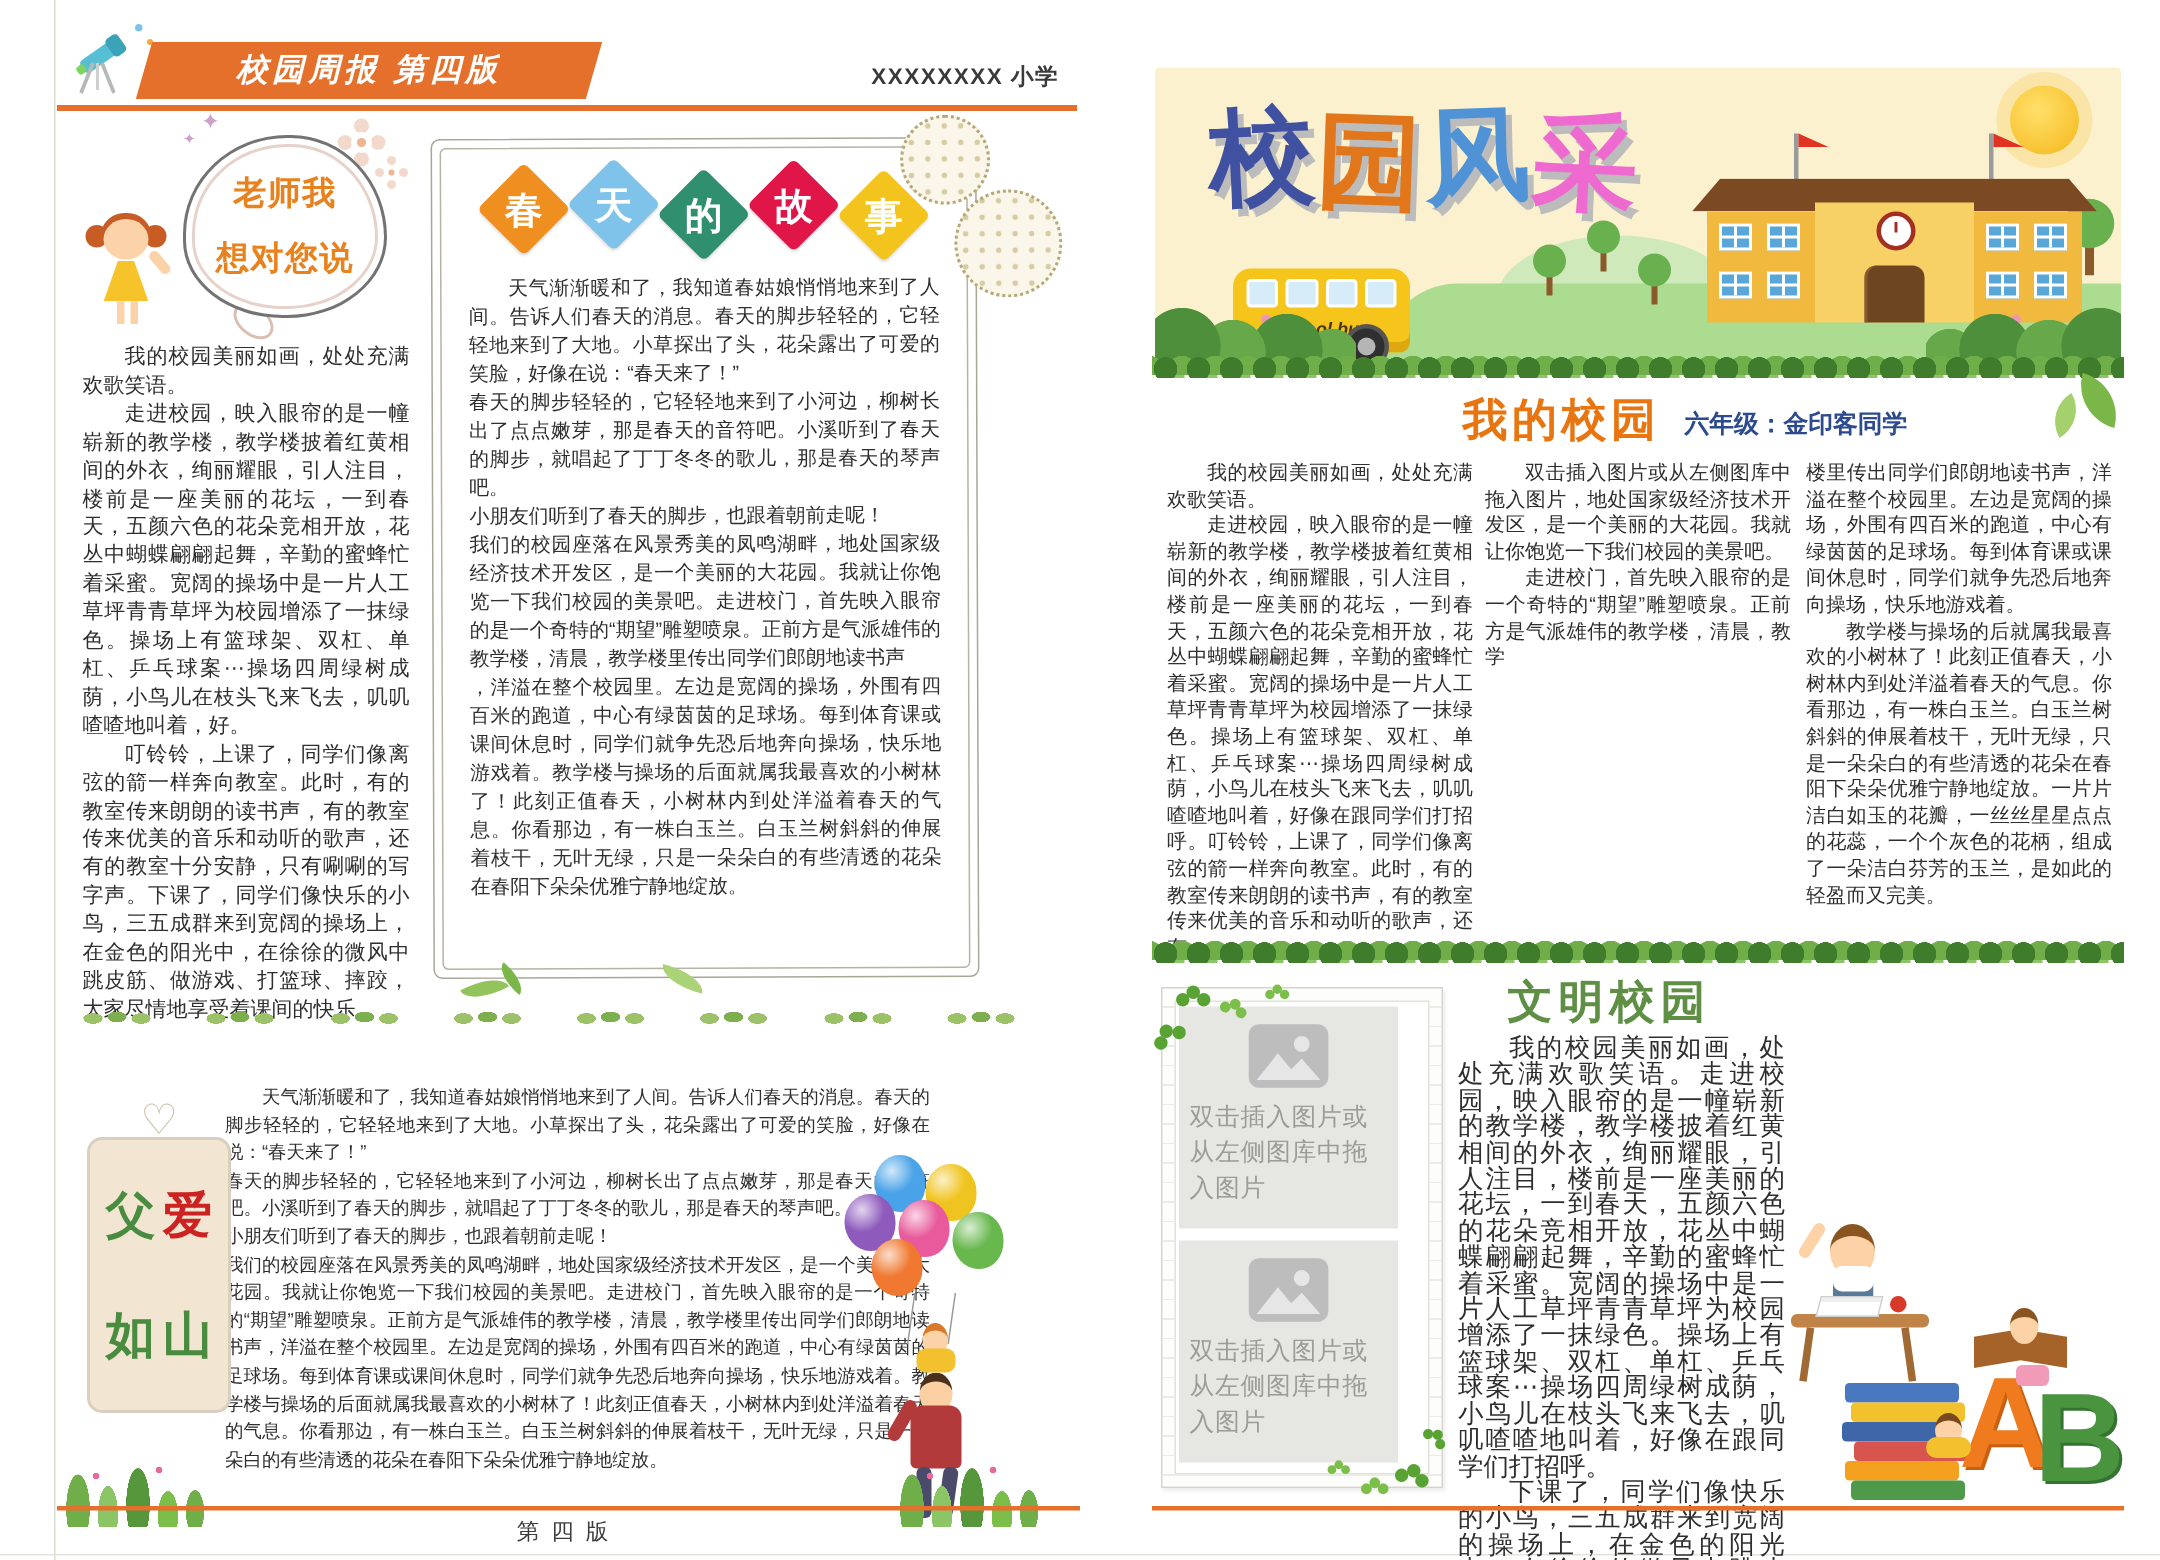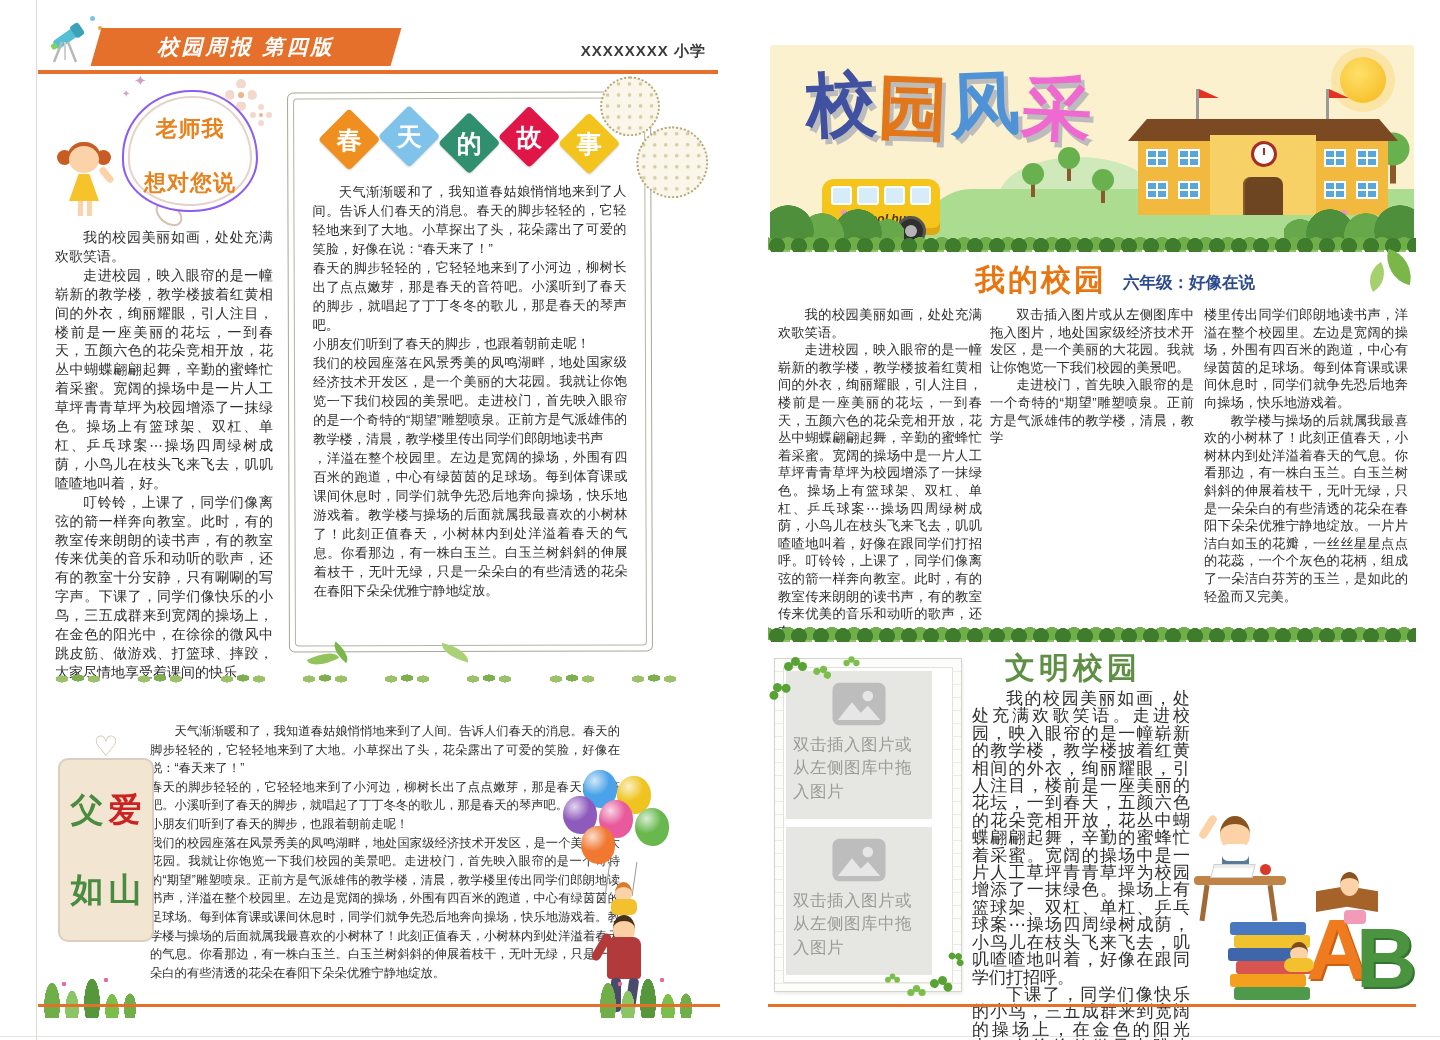--- a/index.html
+++ b/index.html
@@ -20,26 +20,26 @@
   
   .masthead{left:58px;top:14px;width:300px;height:38px;background:#e4702b;transform:skewX(-16deg)}
   .masthead span{display:block;transform:skewX(16deg);color:#fff;font-style:italic;font-weight:700;
       font-size:21px;line-height:38px;text-align:center;letter-spacing:3px}
   .schoolname{right:14px;top:28px;font-size:15px;font-weight:700;color:#3a3a3a;letter-spacing:1px}
   .hrule{left:0;right:2px;top:56px;height:4px;background:#e4702b}
   .spark1{left:52px;top:2px;width:5px;height:5px;border-radius:50%;background:#7fc3ea}
   .spark2{left:60px;top:12px;width:4px;height:4px;border-radius:50%;background:#f2a93a}
 
   
-  .bubble{left:84px;top:76px;width:132px;height:118px;background:#fff;border:2px solid #8b5cf6;
+  .bubble{left:84px;top:76px;width:132px;height:118px;background:#fff;border:2px solid #737373;
       border-radius:52% 48% 50% 50%/55% 57% 45% 43%;
       box-shadow:inset 0 0 0 4px #fff,inset 0 0 0 6px #e6d2c8;z-index:2}
   .bubble .bl{text-align:center;color:#e8821e;font-weight:800;font-size:22px;letter-spacing:1px}
   .bubble .l1{margin-top:22px}
-  .bubble .l2{margin-top:24px}
+  .bubble .l2{margin-top:13px}
   .tail{left:116px;top:190px;width:26px;height:16px;background:#fff;border:2px solid #d8bfb2;
       border-radius:50%;transform:rotate(38deg);z-index:1}
   .girl{left:18px;top:124px;width:56px;height:100px}
   .girl .bun1,.girl .bun2{position:absolute;width:15px;height:15px;background:#c75d24;border-radius:50%;top:12px}
   .girl .bun1{left:1px}.girl .bun2{right:1px}
   .girl .hair{position:absolute;left:11px;top:4px;width:34px;height:16px;background:#c75d24;border-radius:16px 16px 0 0}
   .girl .head{position:absolute;left:13px;top:8px;width:30px;height:27px;background:#fcd2a8;border-radius:50%}
   .girl .arm{position:absolute;right:2px;top:28px;width:7px;height:18px;background:#fcd2a8;border-radius:4px;transform:rotate(-40deg)}
   .girl .dress{position:absolute;left:13px;top:36px;width:30px;height:27px;background:#f6c32a;
       clip-path:polygon(32% 0,68% 0,100% 100%,0 100%)}
@@ -384,20 +384,21 @@
       <div class="dad-body"></div>
       <div class="dad-leg1"></div>
       <div class="dad-leg2"></div>
     </div>
   </div>
 
   <div class="tuft tuftL"></div>
   <div class="tuft tuftR"></div>
 
   <div class="abs frule"></div>
+  <div class="abs pfoot">第四版</div>
 </div>
 
 <div class="page" id="pageR">
 
   <div class="abs banner">
     <div class="sun"></div>
     <div class="hill"></div>
     <div class="ground"></div>
     <div class="tree t1"></div>
     <div class="tree t2"></div>
@@ -445,21 +446,21 @@
     <div class="btitle">
       <span class="c0">校</span>
       <span class="c1">园</span>
       <span class="c2">风</span>
       <span class="c3">采</span>
     </div>
   </div>
   <div class="leafstrip strip1"></div>
 
   <div class="abs mytitle">我的校园</div>
-  <div class="abs byline">六年级：好像在说</div>
+  <div class="abs byline">六年级：金印客同学</div>
   <div class="cornleaf cl1"></div>
   <div class="cornleaf cl2"></div>
 
   <div class="mccol mc1 txt">
     <p class="ind">我的校园美丽如画，处处充满欢歌笑语。</p>
     <p class="ind">走进校园，映入眼帘的是一幢崭新的教学楼，教学楼披着红黄相间的外衣，绚丽耀眼，引人注目，楼前是一座美丽的花坛，一到春天，五颜六色的花朵竞相开放，花丛中蝴蝶翩翩起舞，辛勤的蜜蜂忙着采蜜。宽阔的操场中是一片人工草坪青青草坪为校园增添了一抹绿色。操场上有篮球架、双杠、单杠、乒乓球案⋯操场四周绿树成荫，小鸟儿在枝头飞来飞去，叽叽喳喳地叫着，好像在跟同学们打招呼。叮铃铃，上课了，同学们像离弦的箭一样奔向教室。此时，有的教室传来朗朗的读书声，有的教室传来优美的音乐和动听的歌声，还有</p>
   </div>
   <div class="mccol mc2 txt">
     <p class="ind">双击插入图片或从左侧图库中拖入图片，地处国家级经济技术开发区，是一个美丽的大花园。我就让你饱览一下我们校园的美景吧。</p>
     <p class="ind">走进校门，首先映入眼帘的是一个奇特的“期望”雕塑喷泉。正前方是气派雄伟的教学楼，清晨，教学</p>

